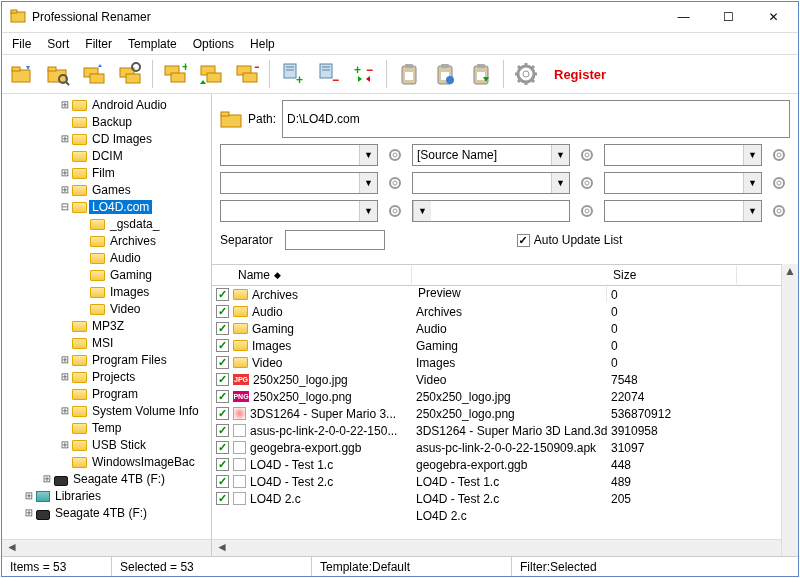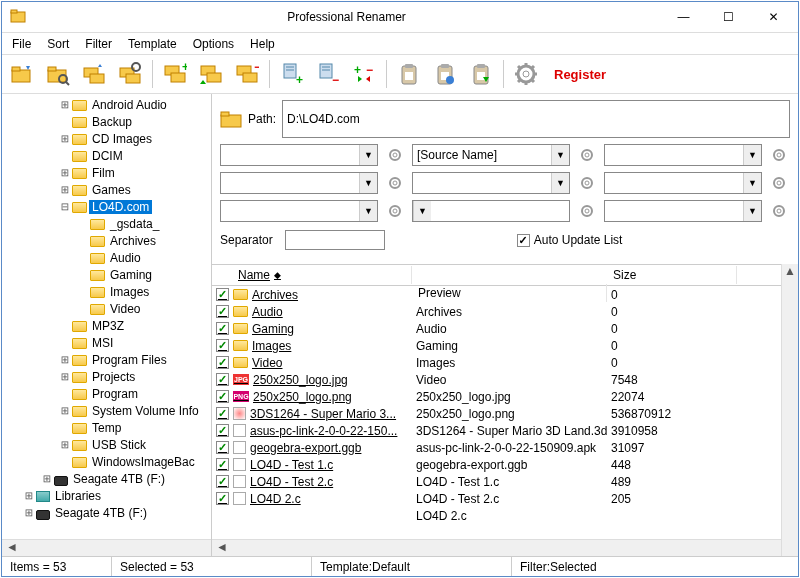--- a/index.html
+++ b/index.html
@@ -1,20 +1,20 @@
 <!DOCTYPE html>
 <html><head>
 <meta charset="utf-8">
 <style>
 * { margin: 0; padding: 0; box-sizing: border-box; font-family: 'Segoe UI', Tahoma, sans-serif; font-size: 12px; }
 body { background: #fff; width: 800px; height: 578px; overflow: hidden; position: relative; }
 .window { border: 1px solid #5a8ac7; width: 798px; height: 576px; margin: 1px; display: flex; flex-direction: column; background: #fff; }
 .titlebar { height: 30px; display: flex; align-items: center; background: #fff; padding: 0 2px; }
 .titlebar-icon { width: 16px; height: 16px; margin: 0 6px; }
-.titlebar-text { flex: 1; font-size: 12px; color: #000; text-align: center; }
+.titlebar-text { flex: 1; font-size: 12px; color: #000; }
 .titlebar-btns { display: flex; }
 .titlebar-btn { width: 45px; height: 28px; display: flex; align-items: center; justify-content: center; color: #000; }
 .menubar { height: 22px; display: flex; align-items: center; padding: 0 2px; border-top: 1px solid #ddd; }
 .menu-item { padding: 0 8px; cursor: default; }
 .toolbar { height: 40px; display: flex; align-items: center; padding: 2px 4px; gap: 4px; border-top: 1px solid #ddd; border-bottom: 1px solid #ddd; }
 .tb-btn { width: 32px; height: 32px; display: flex; align-items: center; justify-content: center; border: 1px solid transparent; }
 .tb-sep { width: 1px; height: 28px; background: #ccc; margin: 0 2px; }
 .register { color: #d00; font-weight: bold; font-size: 13px; margin-left: 8px; }
 .body { flex: 1; display: flex; overflow: hidden; }
 .left-pane { width: 210px; border-right: 1px solid #ccc; display: flex; flex-direction: column; }
@@ -49,21 +49,21 @@
 .chk { width: 13px; height: 13px; border: 1px solid #888; display: inline-flex; align-items: center; justify-content: center; color: #008800; font-size: 11px; font-weight: bold; }
 .fi-folder { width: 15px; height: 11px; background: linear-gradient(#ffe89c,#f7c94a); border: 1px solid #e0a800; border-radius: 1px; }
 .fi-jpg { width: 16px; height: 11px; background: #e33; color: #fff; font-size: 7px; font-weight: bold; display: flex; align-items: center; justify-content: center; }
 .fi-png { width: 16px; height: 11px; background: #d4006e; color: #fff; font-size: 7px; font-weight: bold; display: flex; align-items: center; justify-content: center; }
 .fi-gen { width: 13px; height: 13px; border: 1px solid #aaa; background: #fff; }
 .fi-3ds { width: 13px; height: 13px; border: 1px solid #aaa; background: radial-gradient(#f88,#fff); }
 .statusbar { height: 20px; border-top: 1px solid #ccc; display: flex; align-items: center; }
 .status-cell { padding: 0 8px; border-right: 1px solid #ccc; height: 100%; display: flex; align-items: center; }
 .scroll-y { width: 17px; background: #f0f0f0; border-left: 1px solid #ddd; }
 .scroll-x { height: 17px; background: #f0f0f0; border-top: 1px solid #ddd; }
-.col-name { width: 200px; text-decoration: underline; }
+.col-name { width: 200px; }
 .col-prev { width: 195px; margin-top: 35px; }
 .col-size { width: 130px; }
 .sort-arrow { font-size: 9px; }
 .hasscrollx { display: flex; flex-direction: column; }
 </style>
 </head>
 <body>
 
 <div class="window">
   <div class="titlebar">

